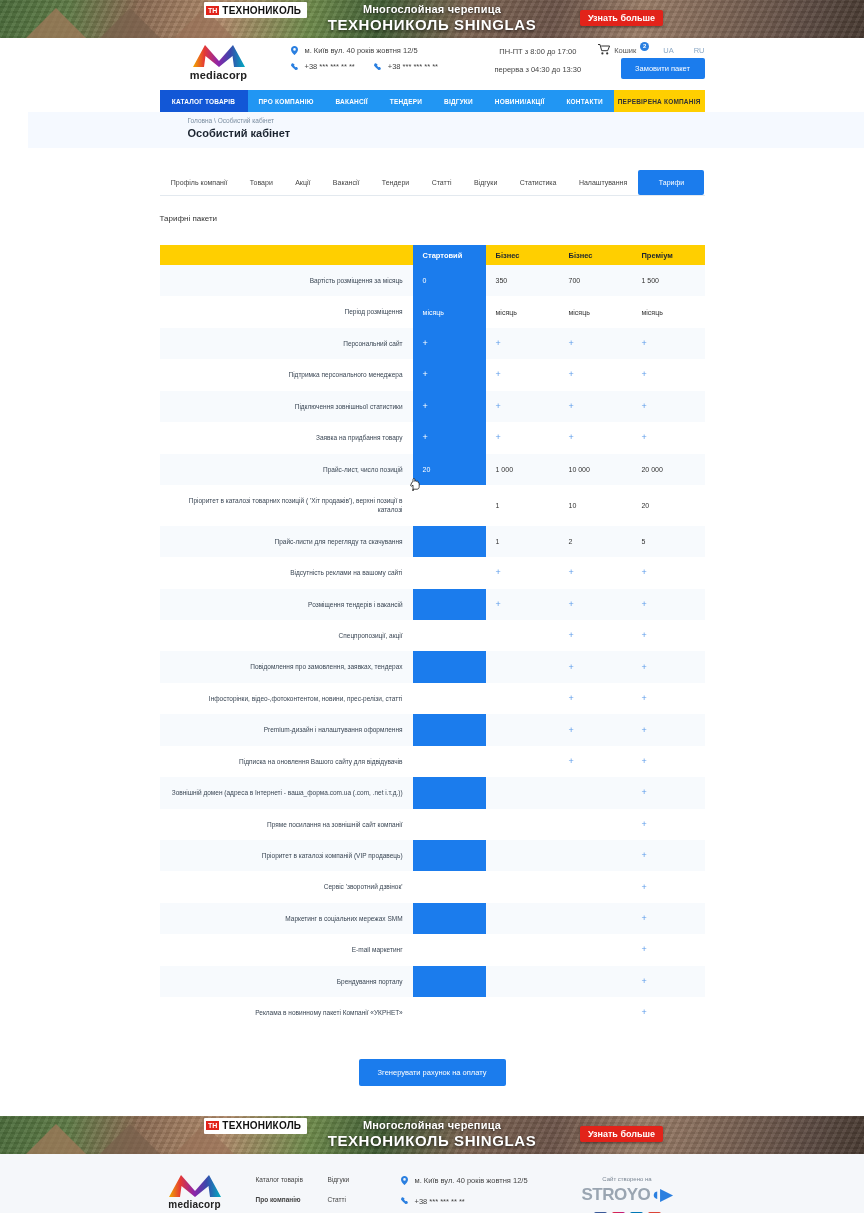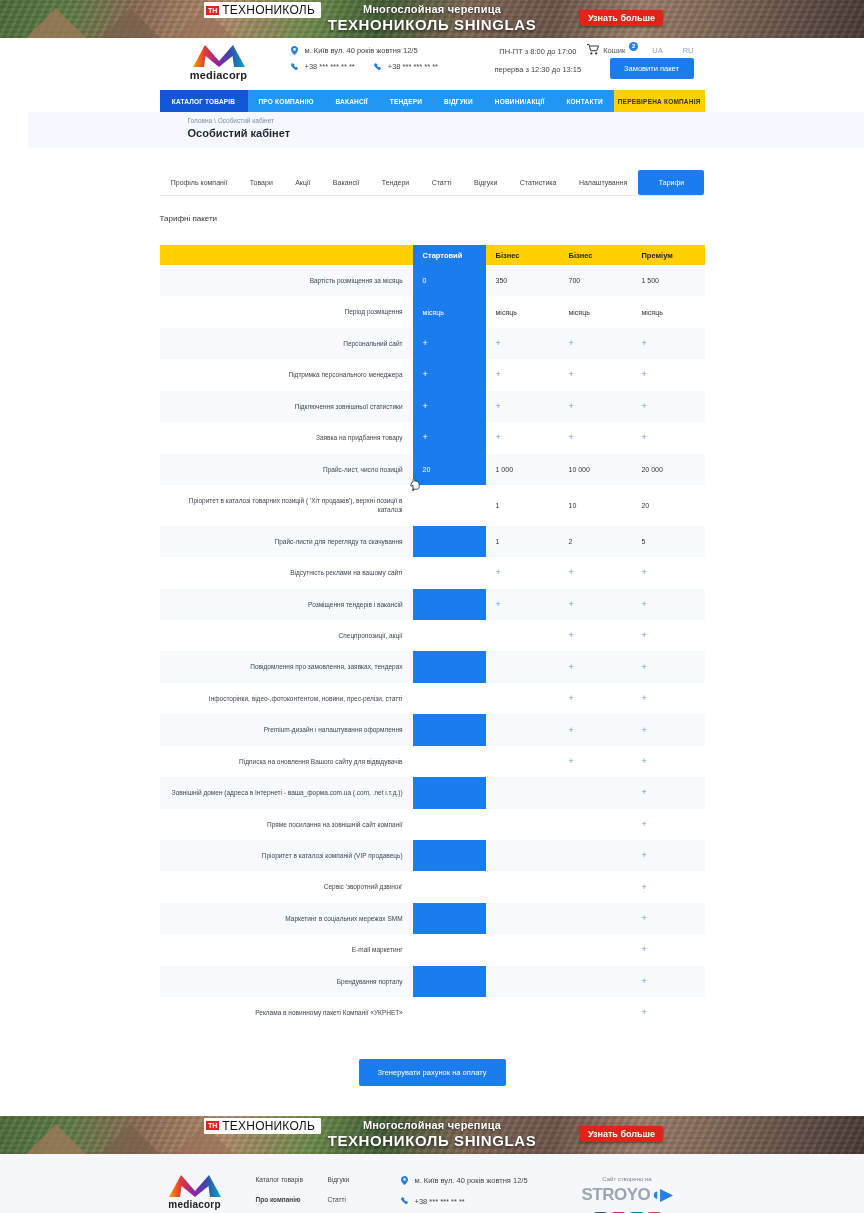--- a/index.html
+++ b/index.html
@@ -31,21 +31,21 @@
   }
   .banner-roof.r1{ left:22px }
   .banner-roof.r2{ left:96px; border-bottom-color:rgba(120,95,75,.7) }
   .banner-roof.r3{ left:170px; border-bottom-color:rgba(150,110,85,.6) }
   .tn-logo{
     position:absolute; left:204px; top:2px; height:16px;
     background:#fff; display:flex; align-items:center; gap:3px; padding:1px 6px 1px 2px;
     border-radius:1px;
   }
   .tn-mark{ background:#e2231a; color:#fff; font-size:7px; font-weight:700; padding:1px 2px; line-height:1; }
-  .tn-text{ color:#111; font-size:12px; font-weight:400; letter-spacing:.2px; }
+  .tn-text{ color:#111; font-size:10px; font-weight:700; letter-spacing:.2px; }
   .banner-txt{ position:absolute; left:0; right:0; top:3px; text-align:center; color:#fff; pointer-events:none;}
   .banner-sub{ font-size:11px; font-weight:700; text-shadow:0 1px 3px rgba(0,0,0,.65); line-height:1.2; letter-spacing:.2px;}
   .banner-main{ font-size:15px; font-weight:700; text-shadow:0 1px 3px rgba(0,0,0,.7); letter-spacing:.6px; line-height:1.25;}
   .banner-btn{
     position:absolute; right:201px; top:10px; background:#e2231a; color:#fff;
     font-size:9px; font-weight:700; padding:3px 8px; border-radius:2px; cursor:pointer;
     box-shadow:0 1px 3px rgba(0,0,0,.4);
   }
 
   
@@ -55,21 +55,21 @@
   .logo-m{ width:58px;height:26px; margin:0 auto; position:relative; }
   .logo-m svg{ display:block }
   .logo-word{ font-size:11px; font-weight:700; color:#222; letter-spacing:.2px; margin-top:1px;}
   .contacts{ position:absolute; left:130px; top:8px; }
   .c-row{ display:flex; align-items:center; gap:5px; margin-bottom:7px;}
   .c-row .ic{ color:#2a7fe0; width:10px; display:flex; justify-content:center; flex:0 0 auto;}
   .c-row .tx{ font-size:7.5px; color:#444; }
   .phones{ display:flex; gap:18px; }
   .hours{ position:absolute; left:335px; top:9px; text-align:center; }
   .hours div{ font-size:7.5px; color:#444; margin-bottom:9px;}
-  .hdr-right{ position:absolute; right:11px; top:4px; width:140px; }
+  .hdr-right{ position:absolute; right:0; top:4px; width:140px; }
   .cart-row{ display:flex; align-items:center; justify-content:flex-end; gap:4px; height:16px;}
   .cart-ic{ color:#333; font-size:12px; line-height:1 }
   .cart-lbl{ font-size:7.5px; color:#555 }
   .cart-badge{
     background:#2a7fe0; color:#fff; font-size:6px; font-weight:700;
     width:9px;height:9px; border-radius:50%; display:flex;align-items:center;justify-content:center;
     position:relative; top:-4px;
   }
   .lang{ display:flex; gap:20px; margin-left:10px; }
   .lang span{ font-size:7.5px; color:#8aa7c4; cursor:pointer }
@@ -223,21 +223,21 @@
                   <path d="M1.6.3C1.2.1.8.3.6.7L.1 1.8c-.2.4 0 .9.3 1.2 1 1.1 2.6 2.7 3.7 3.7.3.3.8.5 1.2.3l1.1-.5c.4-.2.6-.6.4-1L6.3 4.4c-.1-.3-.5-.5-.8-.4l-.9.3c-.6-.5-1.1-1-1.5-1.6l.3-.9c.1-.3 0-.7-.4-.8L1.6.3z" fill="#2a7fe0"></path>
                 </svg>
             </span>
             <span class="tx">+38 *** *** ** **</span>
           </div>
         </div>
       </div>
 
       <div class="hours">
         <div>ПН-ПТ з 8:00 до 17:00</div>
-        <div>перерва з 12:30 до 13:15</div>
+        <div>перерва з 04:30 до 13:30</div>
       </div>
 
       <div class="hdr-right">
         <div class="cart-row">
           <span class="cart-ic">
             <svg width="12" height="11" viewBox="0 0 12 11">
                 <path d="M0 .5h2l1.7 6.2h6L11.6 2H3.2" stroke="#333" stroke-width="1" fill="none"></path>
                 <circle cx="4.4" cy="9.4" r="1.1" fill="#333"></circle>
                 <circle cx="9.2" cy="9.4" r="1.1" fill="#333"></circle>
               </svg>

